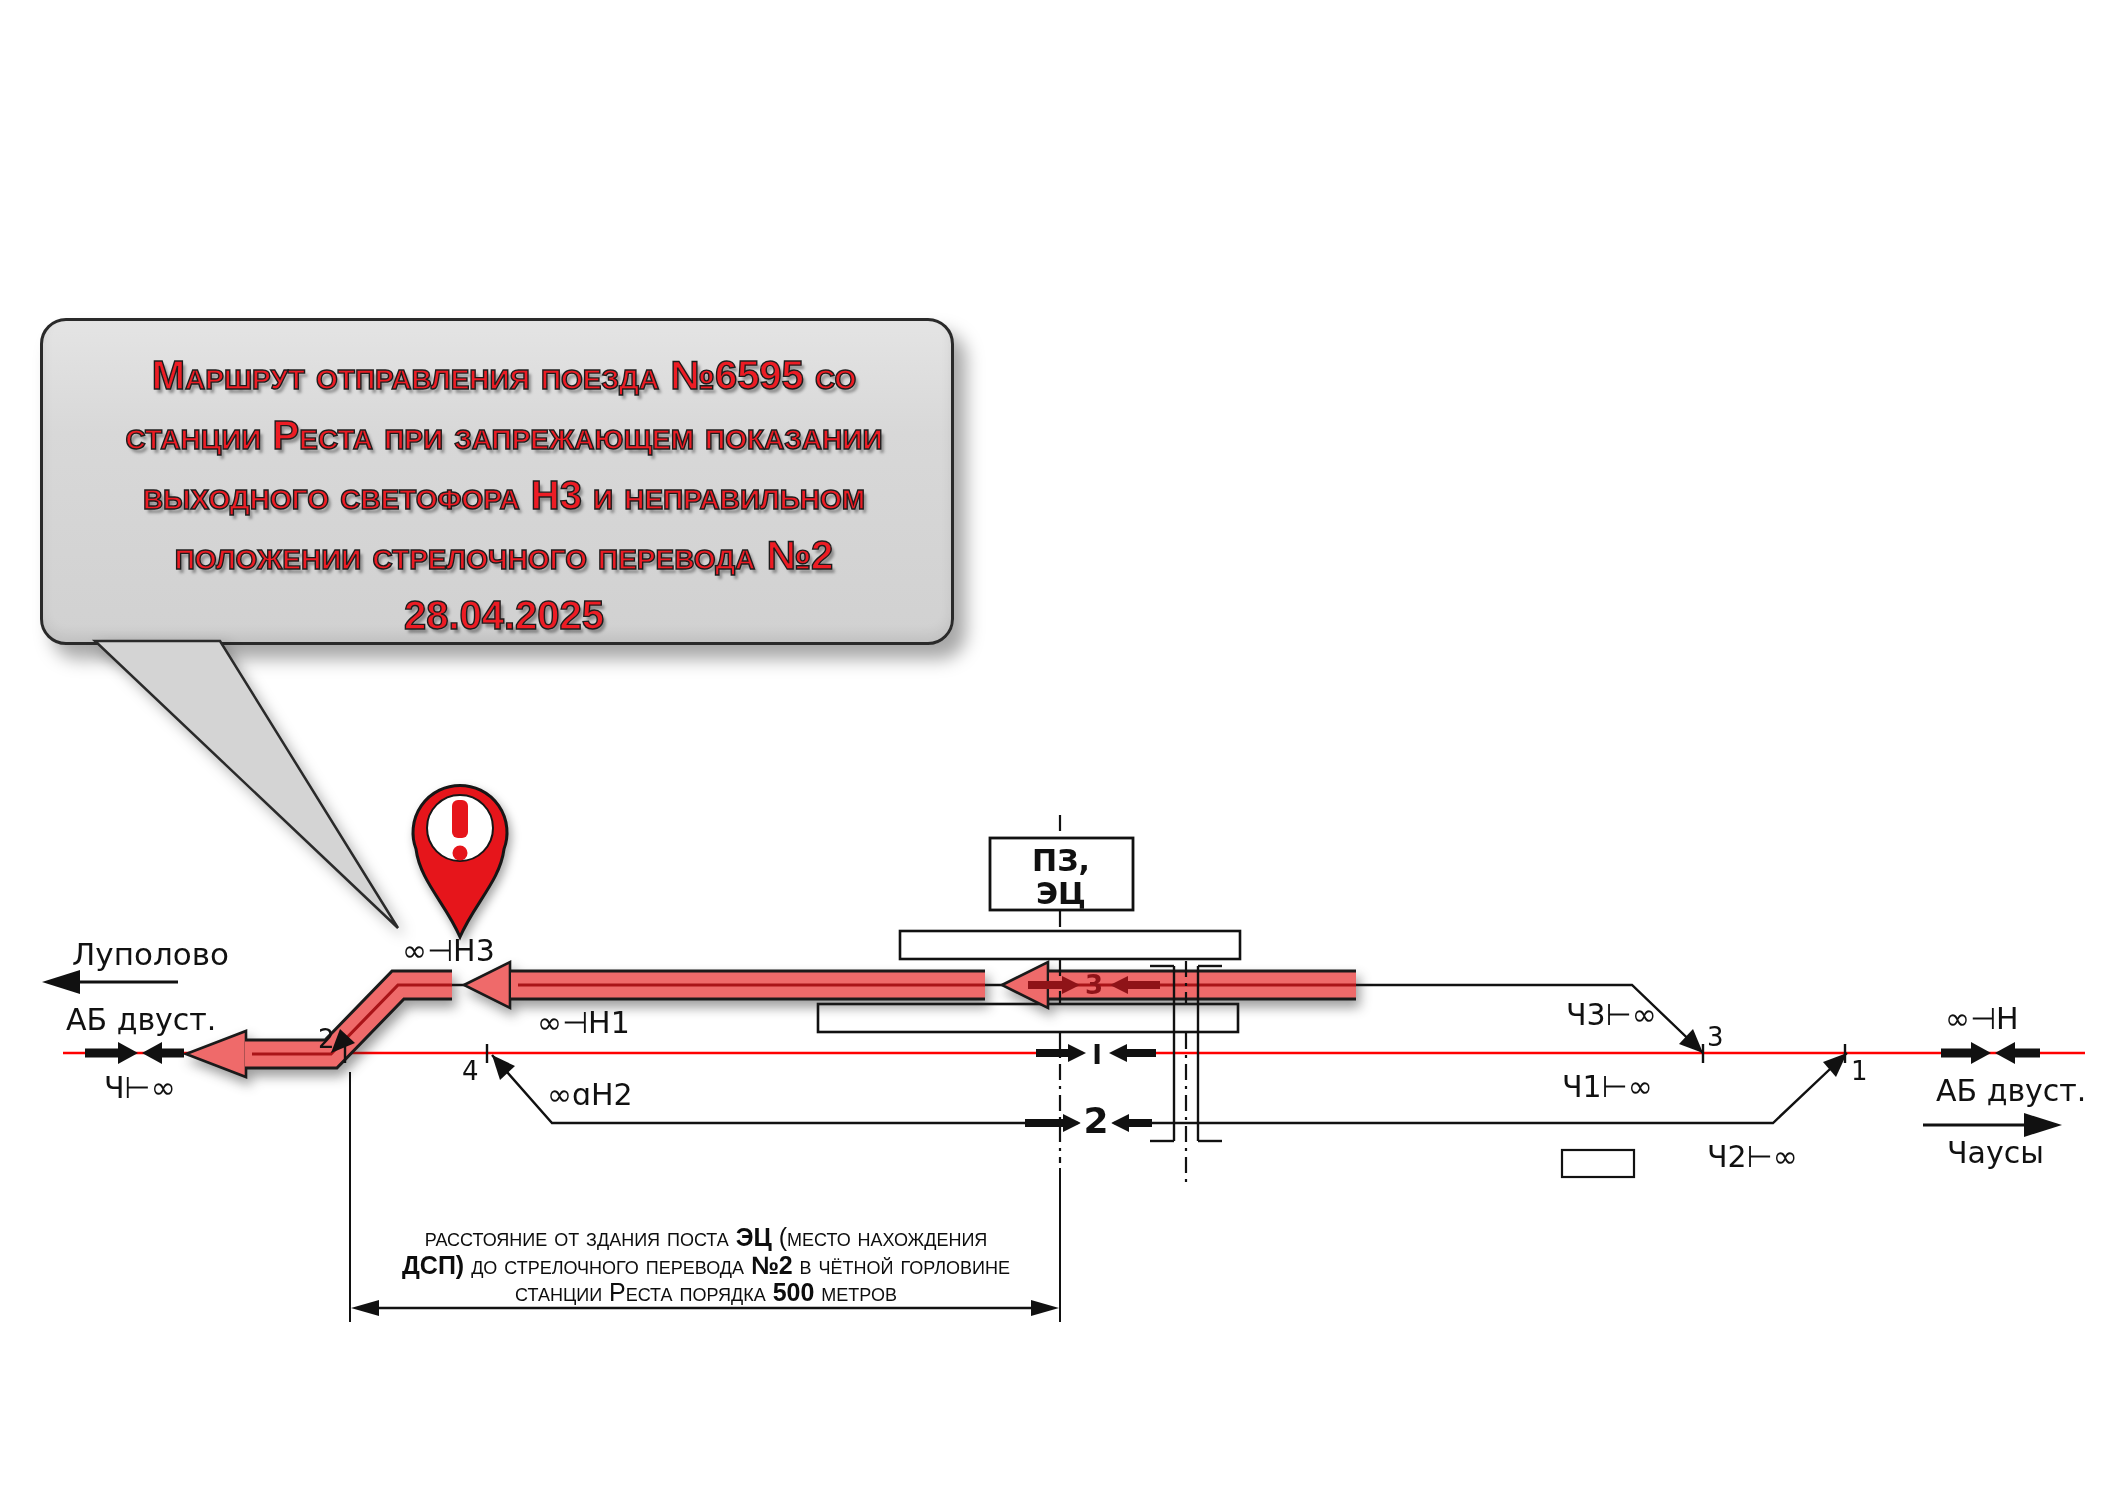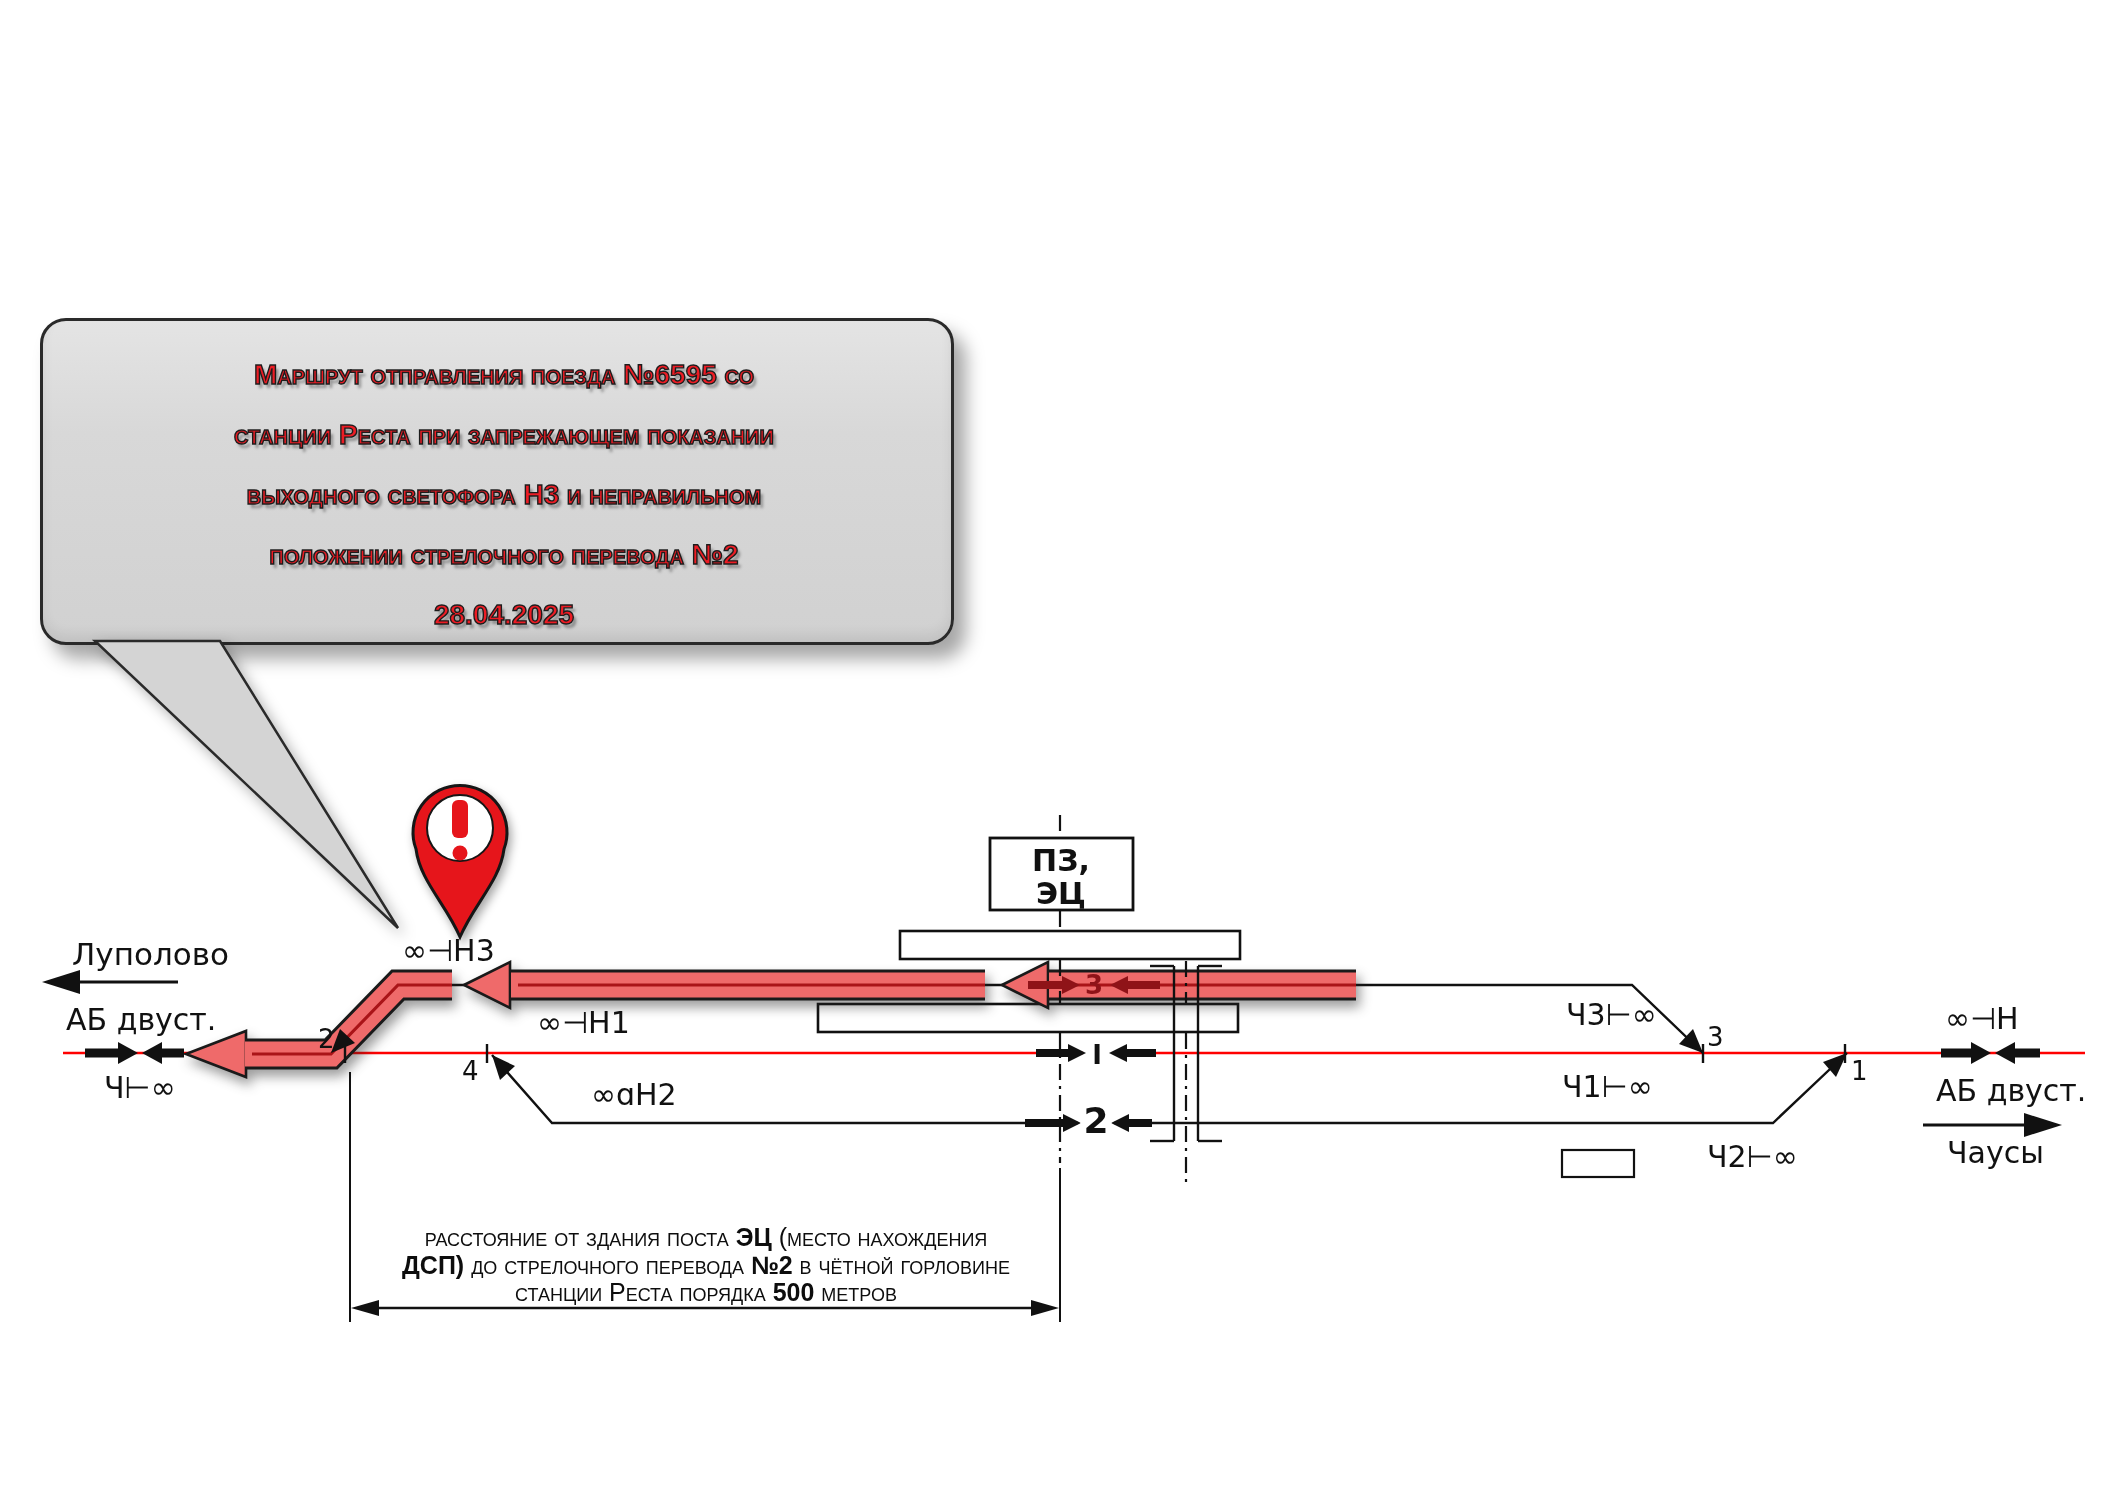--- a/index.html
+++ b/index.html
@@ -12,21 +12,21 @@
   .title{position:absolute;left:0;top:66px;width:1890px;text-align:center;
          font-weight:bold;font-variant:small-caps;color:#0d0d0d;z-index:4;}
   .title .t1{font-size:60px;line-height:64px;letter-spacing:2px;}
   .title .t2{font-size:52px;line-height:60px;letter-spacing:1px;}
   
   .bubble{position:absolute;left:40px;top:318px;width:914px;height:327px;box-sizing:border-box;
           background:linear-gradient(180deg,#e4e4e4 0%,#d8d8d8 35%,#d1d1d1 100%);
           border:3px solid #2a2a2a;border-radius:26px;z-index:2;
           box-shadow:12px 14px 18px rgba(0,0,0,.35), inset 0 -8px 12px rgba(0,0,0,.07);}
   .bubble .lines{padding-top:24px;text-align:center;}
-  .bubble .bl{font-size:28px;line-height:60px;font-weight:bold;font-variant:small-caps;
+  .bubble .bl{font-size:40px;line-height:60px;font-weight:bold;font-variant:small-caps;
               color:#ed1c24;-webkit-text-stroke:1.4px #1c1c1c;
               text-shadow:3px 4px 3px rgba(0,0,0,.35);white-space:nowrap;padding-left:14px;}
   
   svg.diagram{position:absolute;left:0;top:0;z-index:3;pointer-events:none;}
   
   .lbl{position:absolute;z-index:4;font-family:"DejaVu Sans","Liberation Sans",sans-serif;
        font-size:30px;color:#111;white-space:nowrap;}
   .lbl.c{transform:translateX(-50%);font-weight:bold;}
   .lbl.dr{color:#8f1318;}
   .lbl.wb{background:#fff;padding:0 3px;}
@@ -190,21 +190,21 @@
       <circle cx="460" cy="853" r="7.5" fill="#e6151b"></circle>
     </g>
   </svg>
 
   <div class="lbl" style="left:72px;top:936px;font-size:31px;">Луполово</div>
   <div class="lbl" style="left:66px;top:1002px;">АБ двуст.</div>
   <div class="lbl" style="left:104px;top:1070px;">Ч⊢∞</div>
 
   <div class="lbl" style="left:402px;top:933px;">∞⊣Н3</div>
   <div class="lbl" style="left:537px;top:1005px;">∞⊣Н1</div>
-  <div class="lbl" style="left:547px;top:1077px;margin-left:44px;">∞ɑН2</div>
+  <div class="lbl" style="left:547px;top:1077px;">∞ɑН2</div>
   <div class="lbl" style="left:1566px;top:997px;">Ч3⊢∞</div>
   <div class="lbl" style="left:1562px;top:1069px;">Ч1⊢∞</div>
   <div class="lbl" style="left:1707px;top:1139px;">Ч2⊢∞</div>
 
   <div class="lbl" style="left:1945px;top:1001px;">∞⊣Н</div>
   <div class="lbl" style="left:1936px;top:1073px;">АБ двуст.</div>
   <div class="lbl" style="left:1947px;top:1135px;">Чаусы</div>
 
   <div class="lbl c" style="left:1061px;top:843px;">ПЗ,</div>
   <div class="lbl c" style="left:1061px;top:876px;">ЭЦ</div>

